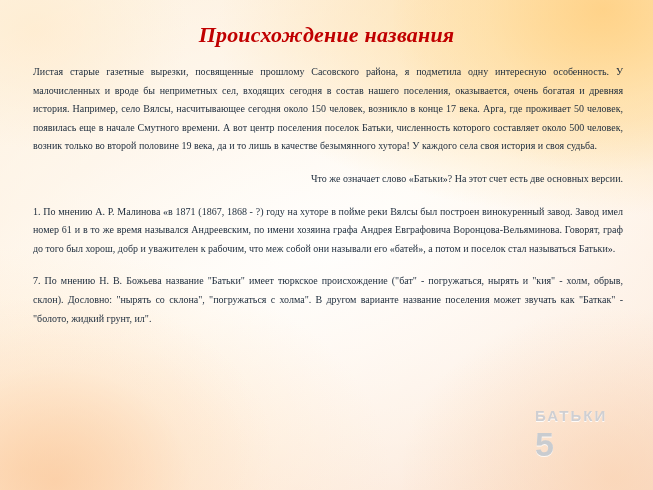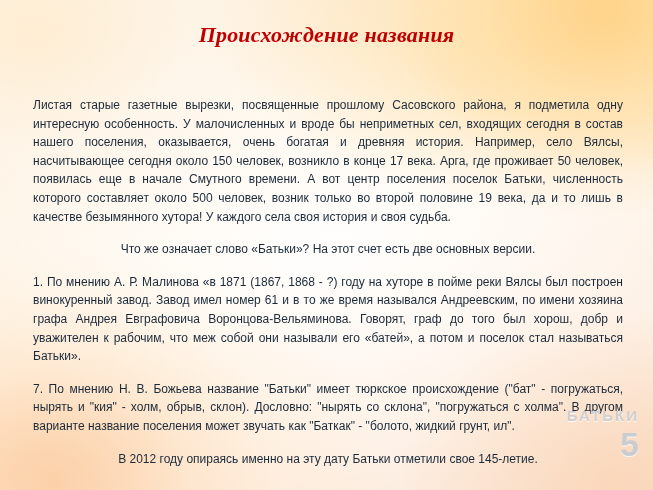--- a/index.html
+++ b/index.html
@@ -63,48 +63,47 @@
     letter-spacing: 0.2px;
     font-family: "Liberation Serif", serif;
   }
 
   .body-text {
     position: absolute;
     left: 33px;
     top: 63px;
     width: 590px;
     color: #1b2a3a;
-    font-size: 12px;
+    font-size: 10px;
     line-height: 18.6px;
     text-align: justify;
     text-justify: inter-word;
-    font-family: Liberation Sans, sans-serif;
-    margin-top: 33px;
+    font-family: Liberation Serif, serif;
   }
   .para {
     margin: 0 0 14px 0;
   }
   .para:last-child {
     margin-bottom: 0;
   }
   .para.tight {
     margin-bottom: 0;
   }
   .para.noindent {
-    text-align: center;
+    text-align: right;
   }
 
   
   .watermark {
     position: absolute;
     right: 14px;
     bottom: 10px;
     width: 104px;
     height: 74px;
-    text-align: right;
+    text-align: left;
   }
   .wm-name {
     font-size: 15px;
     font-weight: bold;
     letter-spacing: 2px;
     color: #cfcfd2;
     text-shadow: 0 1px 0 rgba(255,255,255,0.85);
     line-height: 20px;
     font-family: "Liberation Sans", sans-serif;
   }
@@ -126,20 +125,19 @@
   <div class="glow glow-bl"></div>
   <div class="glow glow-br"></div>
 
   <div class="title">Происхождение названия</div>
 
   <div class="body-text">
     <p class="para">Листая старые газетные вырезки, посвященные прошлому Сасовского района, я подметила одну интересную особенность. У малочисленных и вроде бы неприметных сел, входящих сегодня в состав нашего поселения, оказывается, очень богатая и древняя история. Например, село Вялсы, насчитывающее сегодня около 150 человек, возникло в конце 17 века. Арга, где проживает 50 человек, появилась еще в начале Смутного времени. А вот центр поселения поселок Батьки, численность которого составляет около 500 человек, возник только во второй половине 19 века, да и то лишь в качестве безымянного хутора! У каждого села своя история и своя судьба.</p>
     <p class="para noindent">Что же означает слово «Батьки»? На этот счет есть две основных версии.</p>
     <p class="para">1. По мнению А. Р. Малинова «в 1871 (1867, 1868 - ?) году на хуторе в пойме реки Вялсы был построен винокуренный завод. Завод имел номер 61 и в то же время назывался Андреевским, по имени хозяина графа Андрея Евграфовича Воронцова-Вельяминова. Говорят, граф до того был хорош, добр и уважителен к рабочим, что меж собой они называли его «батей», а потом и поселок стал называться Батьки».</p>
     <p class="para">7. По мнению Н. В. Божьева название "Батьки" имеет тюркское происхождение ("бат" - погружаться, нырять и "кия" - холм, обрыв, склон). Дословно: "нырять со склона", "погружаться с холма". В другом варианте название поселения может звучать как "Баткак" - "болото, жидкий грунт, ил".</p>
-    <p class="para noindent">В 2012 году опираясь именно на эту дату Батьки отметили свое 145-летие.</p>
   </div>
 
   <div class="watermark">
     <div class="wm-name">БАТЬКИ</div>
     <div class="wm-num">5</div>
   </div>
 </div>
 
 </body></html>

